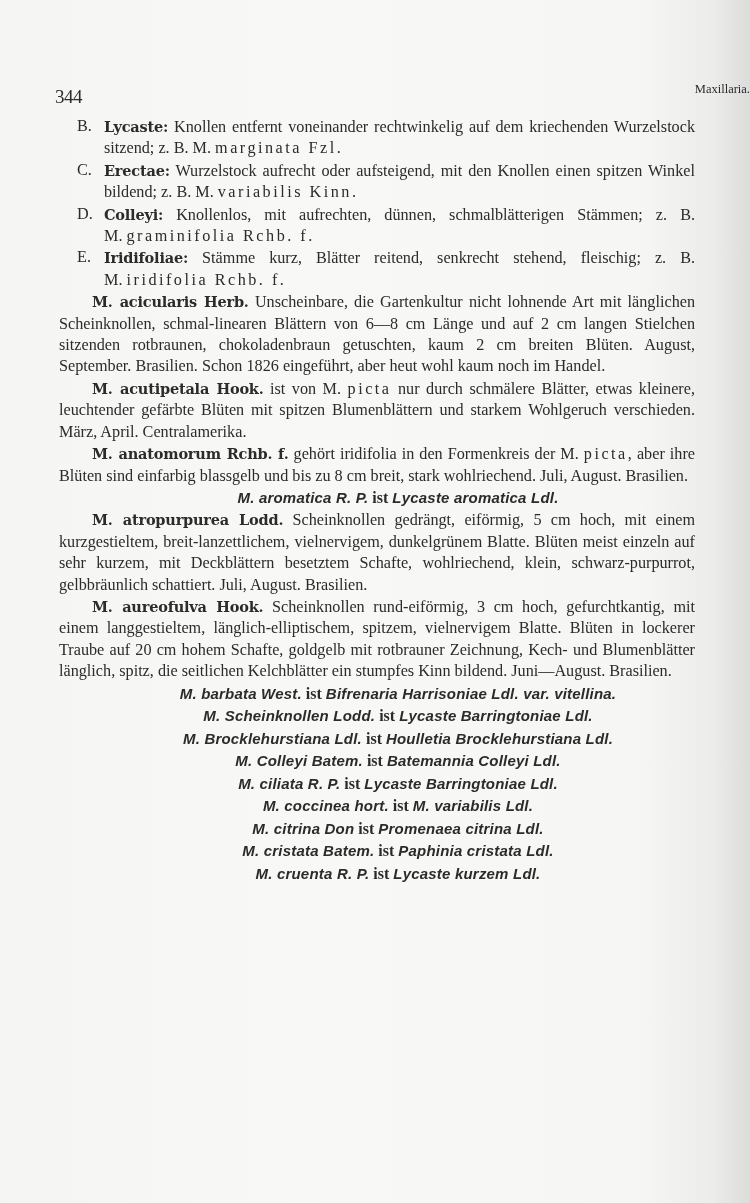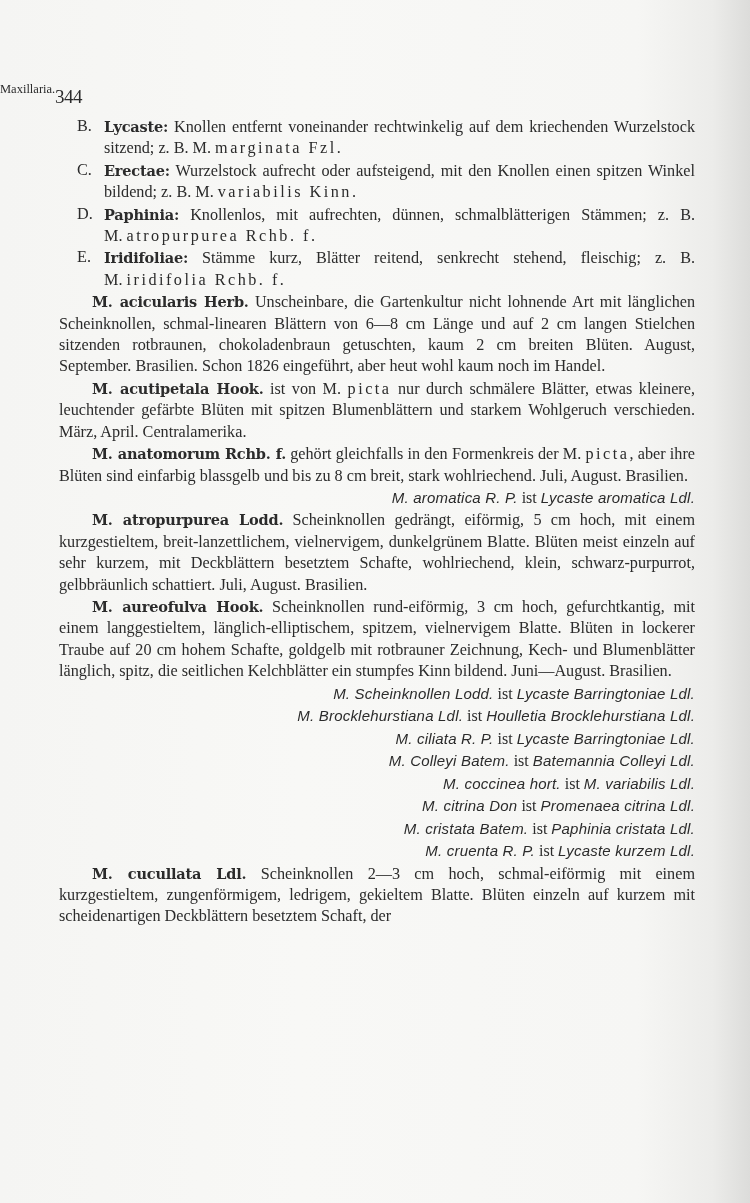--- a/index.html
+++ b/index.html
@@ -9,33 +9,33 @@
     position: relative;
     font-family: "Liberation Serif", "DejaVu Serif", serif;
     color: #2b2b2b;
   }
   .page {
     position: absolute; inset: 0;
     background: linear-gradient(90deg, #f5f5f3 0%, #f8f8f6 40%, #f6f6f4 85%, #ececea 95%, #dcdcda 100%);
   }
   .header { position: absolute; top: 82px; left: 0; width: 750px; height: 30px; }
   .page-number { position: absolute; left: 55px; top: 4px; font-size: 19px; letter-spacing: -0.5px; }
-  .running-title { position: absolute; left: 0; width: 750px; top: 0; text-align: left; font-size: 12.5px; }
+  .running-title { position: absolute; left: 0; width: 750px; top: 0; text-align: right; font-size: 12.5px; }
   .body-text {
     position: absolute; left: 59px; top: 116px; width: 636px;
     font-size: 16.2px; line-height: 21.4px; text-align: justify;
   }
   .p { margin: 0; }
   .p.indent { text-indent: 33px; }
   .item { position: relative; padding-left: 45px; margin: 0; }
   .item .letter { position: absolute; left: 18px; top: 0; }
   .bold { font-weight: bold; font-size: 14.5px; font-family: "DejaVu Serif", serif; letter-spacing: -0.2px; }
   .spaced { letter-spacing: 2.5px; }
   .ital { font-style: italic; font-family: "Liberation Sans", sans-serif; font-size: 15px; letter-spacing: 0.2px; }
-  .syn { margin: 0; padding-left: 42px; font-size: 15px; line-height: 21.5px; text-align: right; }
+  .syn { margin: 0; padding-left: 42px; font-size: 15px; line-height: 21.5px; text-align: center; font-weight: bold; }
   .syn .ist { font-family: "Liberation Serif", serif; font-size: 16px; }
 </style>
 </head>
 <body>
 
 <div class="page">
 
   <div class="header">
     <span class="page-number">344</span>
     <div class="running-title">Maxillaria.</div>
@@ -43,59 +43,57 @@
 
   <div class="body-text">
 
     <p class="item">
       <span class="letter">B.</span><span class="bold">Lycaste:</span><span> Knollen entfernt voneinander rechtwinkelig auf dem kriechenden Wurzelstock sitzend; z. B. M.</span>&nbsp;<span class="spaced">marginata Fzl.</span>
     </p>
     <p class="item">
       <span class="letter">C.</span><span class="bold">Erectae:</span><span> Wurzelstock aufrecht oder aufsteigend, mit den Knollen einen spitzen Winkel bildend; z. B. M.</span>&nbsp;<span class="spaced">variabilis Kinn.</span>
     </p>
     <p class="item">
-      <span class="letter">D.</span><span class="bold">Paphinia:</span><span> Knollenlos, mit aufrechten, dünnen, schmalblätterigen Stämmen; z. B. M.</span>&nbsp;<span class="spaced">atropurpurea Rchb. f.</span>
+      <span class="letter">D.</span><span class="bold">Colleyi:</span><span> Knollenlos, mit aufrechten, dünnen, schmalblätterigen Stämmen; z. B. M.</span>&nbsp;<span class="spaced">graminifolia Rchb. f.</span>
     </p>
     <p class="item">
       <span class="letter">E.</span><span class="bold">Iridifoliae:</span><span> Stämme kurz, Blätter reitend, senkrecht stehend, fleischig; z. B. M.</span>&nbsp;<span class="spaced">iridifolia Rchb. f.</span>
     </p>
 
     <p class="p indent">
       <span class="bold">M. acicularis Herb.</span><span>  Unscheinbare, die Gartenkultur nicht lohnende Art mit länglichen Scheinknollen, schmal-linearen Blättern von 6—8 cm Länge und auf 2 cm langen Stielchen sitzenden rotbraunen, chokoladenbraun getuschten, kaum 2 cm breiten Blüten. August, September. Brasilien. Schon 1826 eingeführt, aber heut wohl kaum noch im Handel.</span>
     </p>
 
     <p class="p indent">
       <span class="bold">M. acutipetala Hook.</span><span> ist von M. </span><span class="spaced">picta</span><span> nur durch schmälere Blätter, etwas kleinere, leuchtender gefärbte Blüten mit spitzen Blumenblättern und starkem Wohlgeruch verschieden. März, April. Centralamerika.</span>
     </p>
 
     <p class="p indent">
-      <span class="bold">M. anatomorum Rchb. f.</span><span> gehört gleichfalls in den Formenkreis der M. </span><span class="spaced">picta</span><span>, aber ihre Blüten sind einfarbig blassgelb und bis zu 8 cm breit, stark wohlriechend. Juli, August. Brasilien.</span>
+      <span class="bold">M. anatomorum Rchb. f.</span><span> gehört iridifolia in den Formenkreis der M. </span><span class="spaced">picta</span><span>, aber ihre Blüten sind einfarbig blassgelb und bis zu 8 cm breit, stark wohlriechend. Juli, August. Brasilien.</span>
     </p>
 
     <p class="syn">
       <span class="ital">M. aromatica R. P.</span><span class="ist"> ist </span><span class="ital">Lycaste aromatica Ldl.</span>
     </p>
 
     <p class="p indent">
       <span class="bold">M. atropurpurea Lodd.</span><span>  Scheinknollen gedrängt, eiförmig, 5 cm hoch, mit einem kurzgestieltem, breit-lanzettlichem, vielnervigem, dunkelgrünem Blatte. Blüten meist einzeln auf sehr kurzem, mit Deckblättern besetztem Schafte, wohlriechend, klein, schwarz-purpurrot, gelbbräunlich schattiert. Juli, August. Brasilien.</span>
     </p>
 
     <p class="p indent">
       <span class="bold">M. aureofulva Hook.</span><span>  Scheinknollen rund-eiförmig, 3 cm hoch, gefurchtkantig, mit einem langgestieltem, länglich-elliptischem, spitzem, vielnervigem Blatte. Blüten in lockerer Traube auf 20 cm hohem Schafte, goldgelb mit rotbrauner Zeichnung, Kech- und Blumenblätter länglich, spitz, die seitlichen Kelchblätter ein stumpfes Kinn bildend. Juni—August. Brasilien.</span>
     </p>
 
     <div>
+      <p class="syn"><span class="ital">M. barbata West.</span><span class="ist"> ist </span><span class="ital">Bifrenaria Harrisoniae Ldl. var. vitellina.</span></p>
       <p class="syn"><span class="ital">M. Scheinknollen Lodd.</span><span class="ist"> ist </span><span class="ital">Lycaste Barringtoniae Ldl.</span></p>
       <p class="syn"><span class="ital">M. Brocklehurstiana Ldl.</span><span class="ist"> ist </span><span class="ital">Houlletia Brocklehurstiana Ldl.</span></p>
+      <p class="syn"><span class="ital">M. Colleyi Batem.</span><span class="ist"> ist </span><span class="ital">Batemannia Colleyi Ldl.</span></p>
       <p class="syn"><span class="ital">M. ciliata R. P.</span><span class="ist"> ist </span><span class="ital">Lycaste Barringtoniae Ldl.</span></p>
-      <p class="syn"><span class="ital">M. Colleyi Batem.</span><span class="ist"> ist </span><span class="ital">Batemannia Colleyi Ldl.</span></p>
       <p class="syn"><span class="ital">M. coccinea hort.</span><span class="ist"> ist </span><span class="ital">M. variabilis Ldl.</span></p>
       <p class="syn"><span class="ital">M. citrina Don</span><span class="ist"> ist </span><span class="ital">Promenaea citrina Ldl.</span></p>
       <p class="syn"><span class="ital">M. cristata Batem.</span><span class="ist"> ist </span><span class="ital">Paphinia cristata Ldl.</span></p>
       <p class="syn"><span class="ital">M. cruenta R. P.</span><span class="ist"> ist </span><span class="ital">Lycaste kurzem Ldl.</span></p>
     </div>
 
-    <p class="p indent">
-      <span class="bold">M. cucullata Ldl.</span><span>  Scheinknollen 2—3 cm hoch, schmal-eiförmig mit einem kurzgestieltem, zungenförmigem, ledrigem, gekieltem Blatte. Blüten einzeln auf kurzem mit scheidenartigen Deckblättern besetztem Schaft, der</span>
-    </p>
 
   </div>
 </div>
 
 </body></html>

